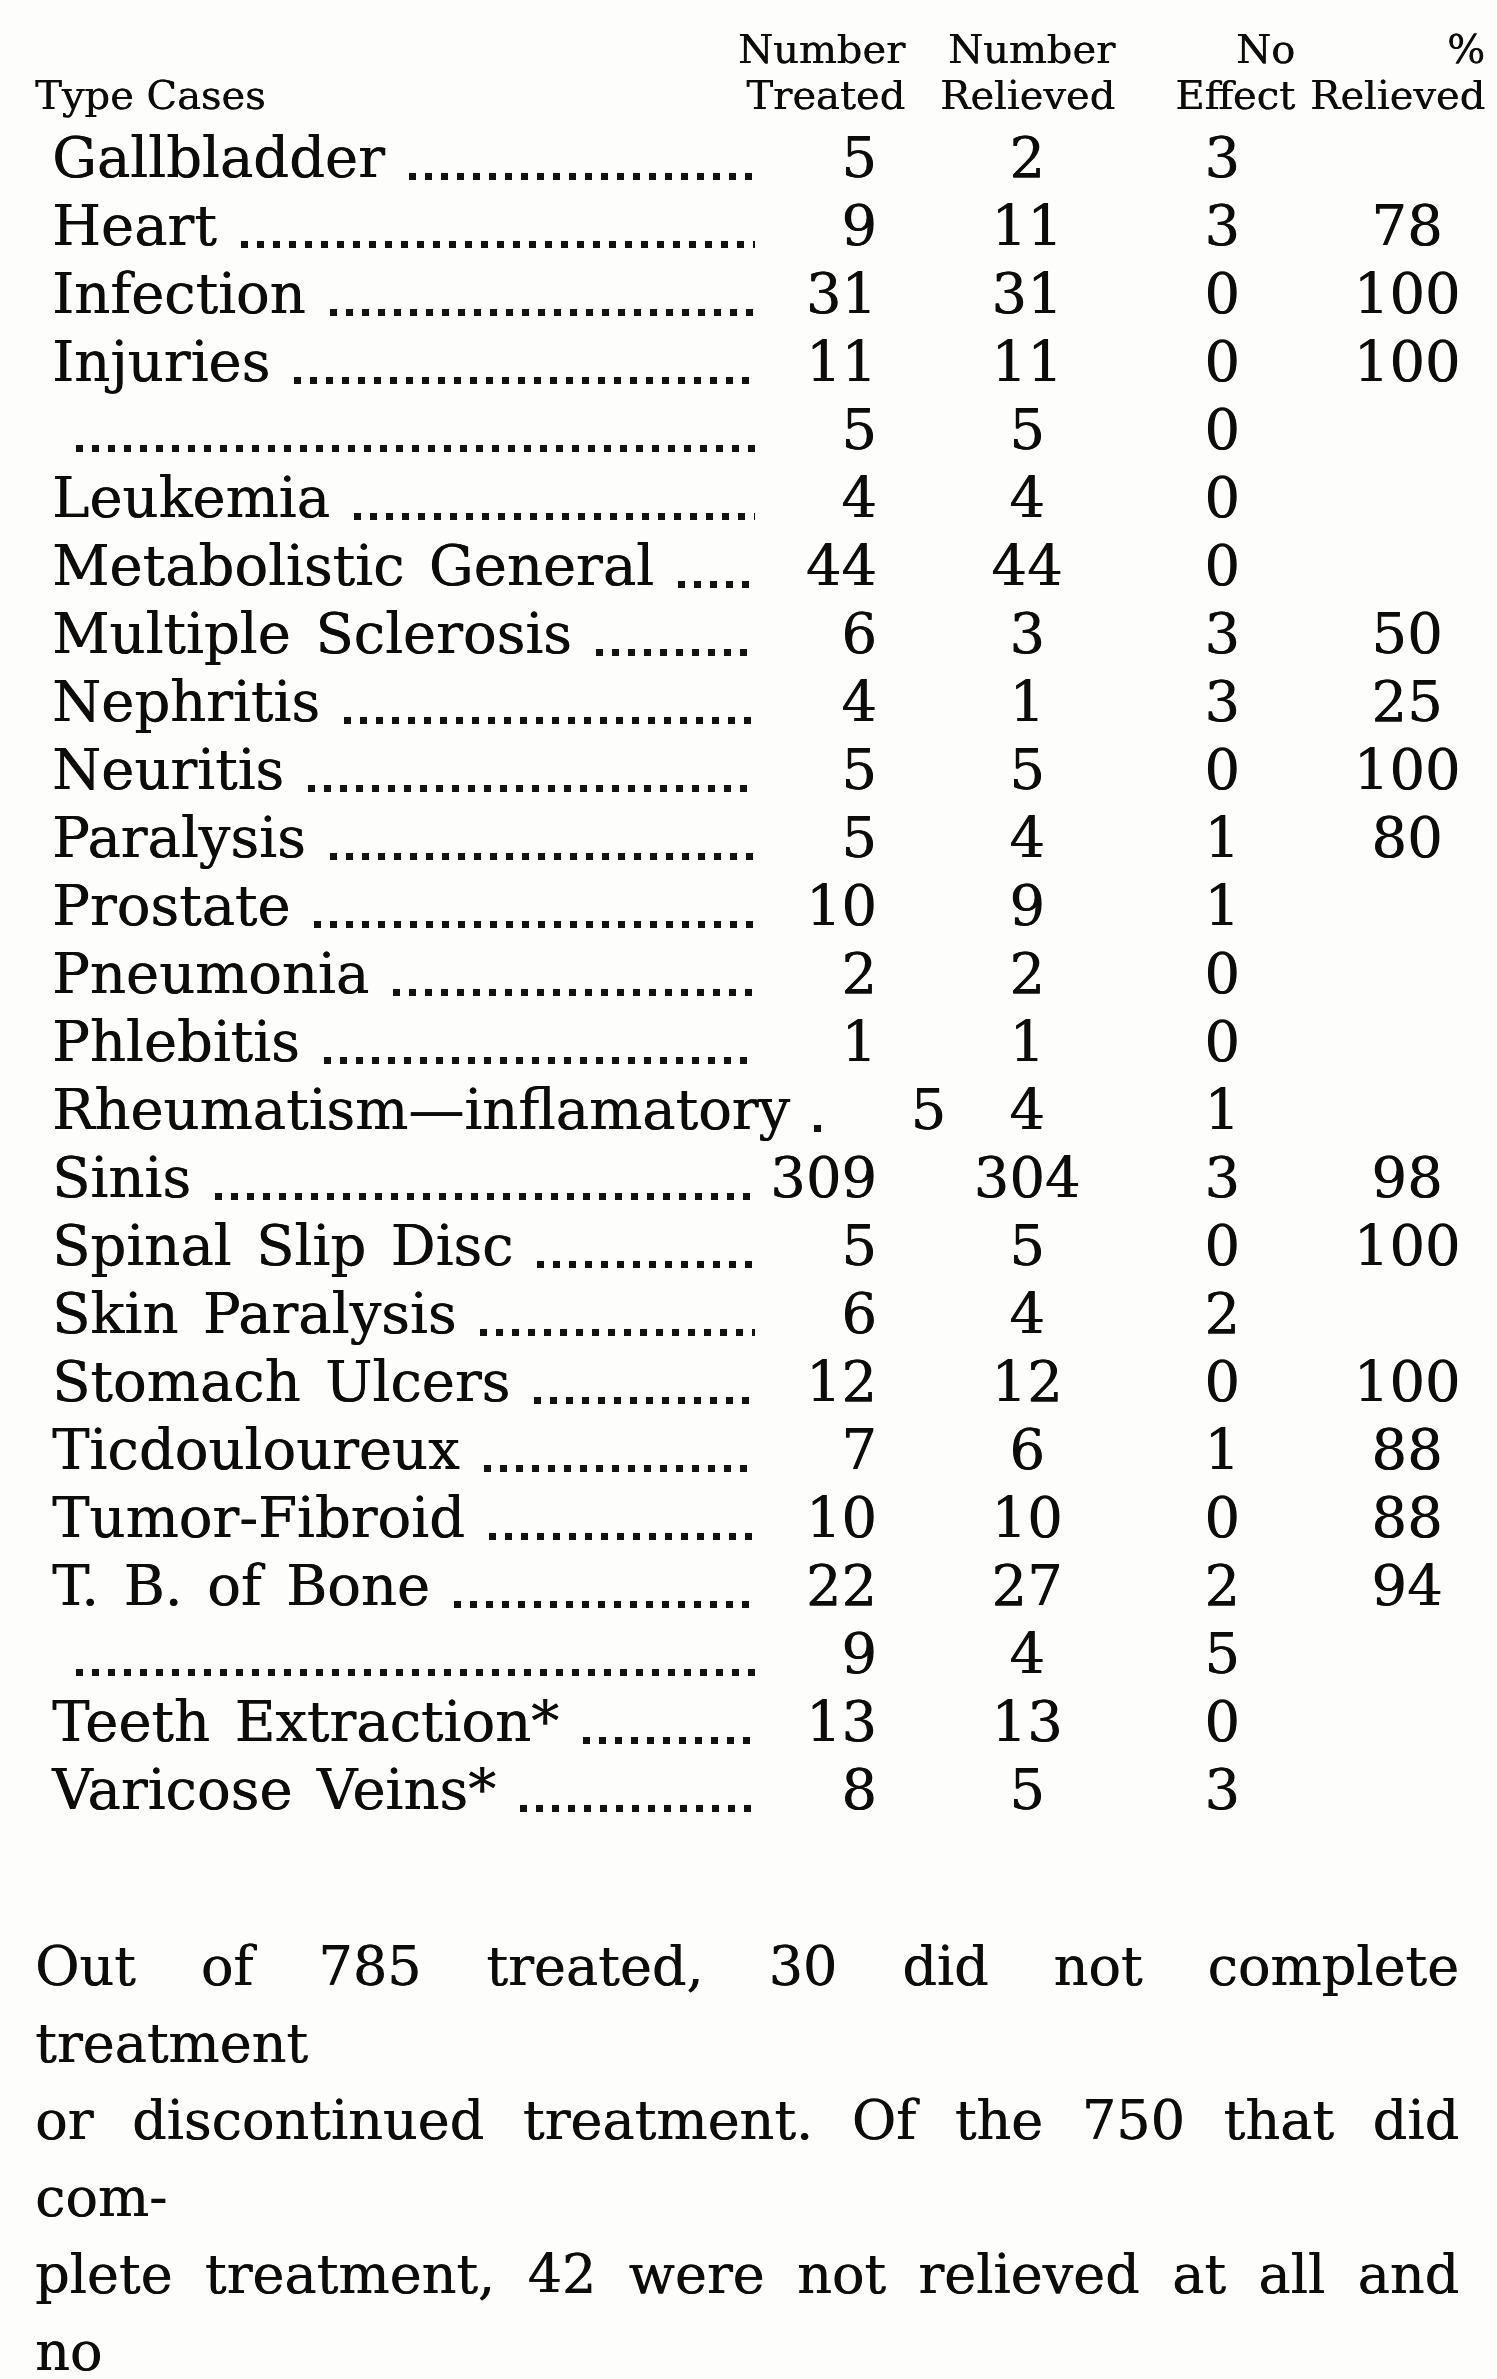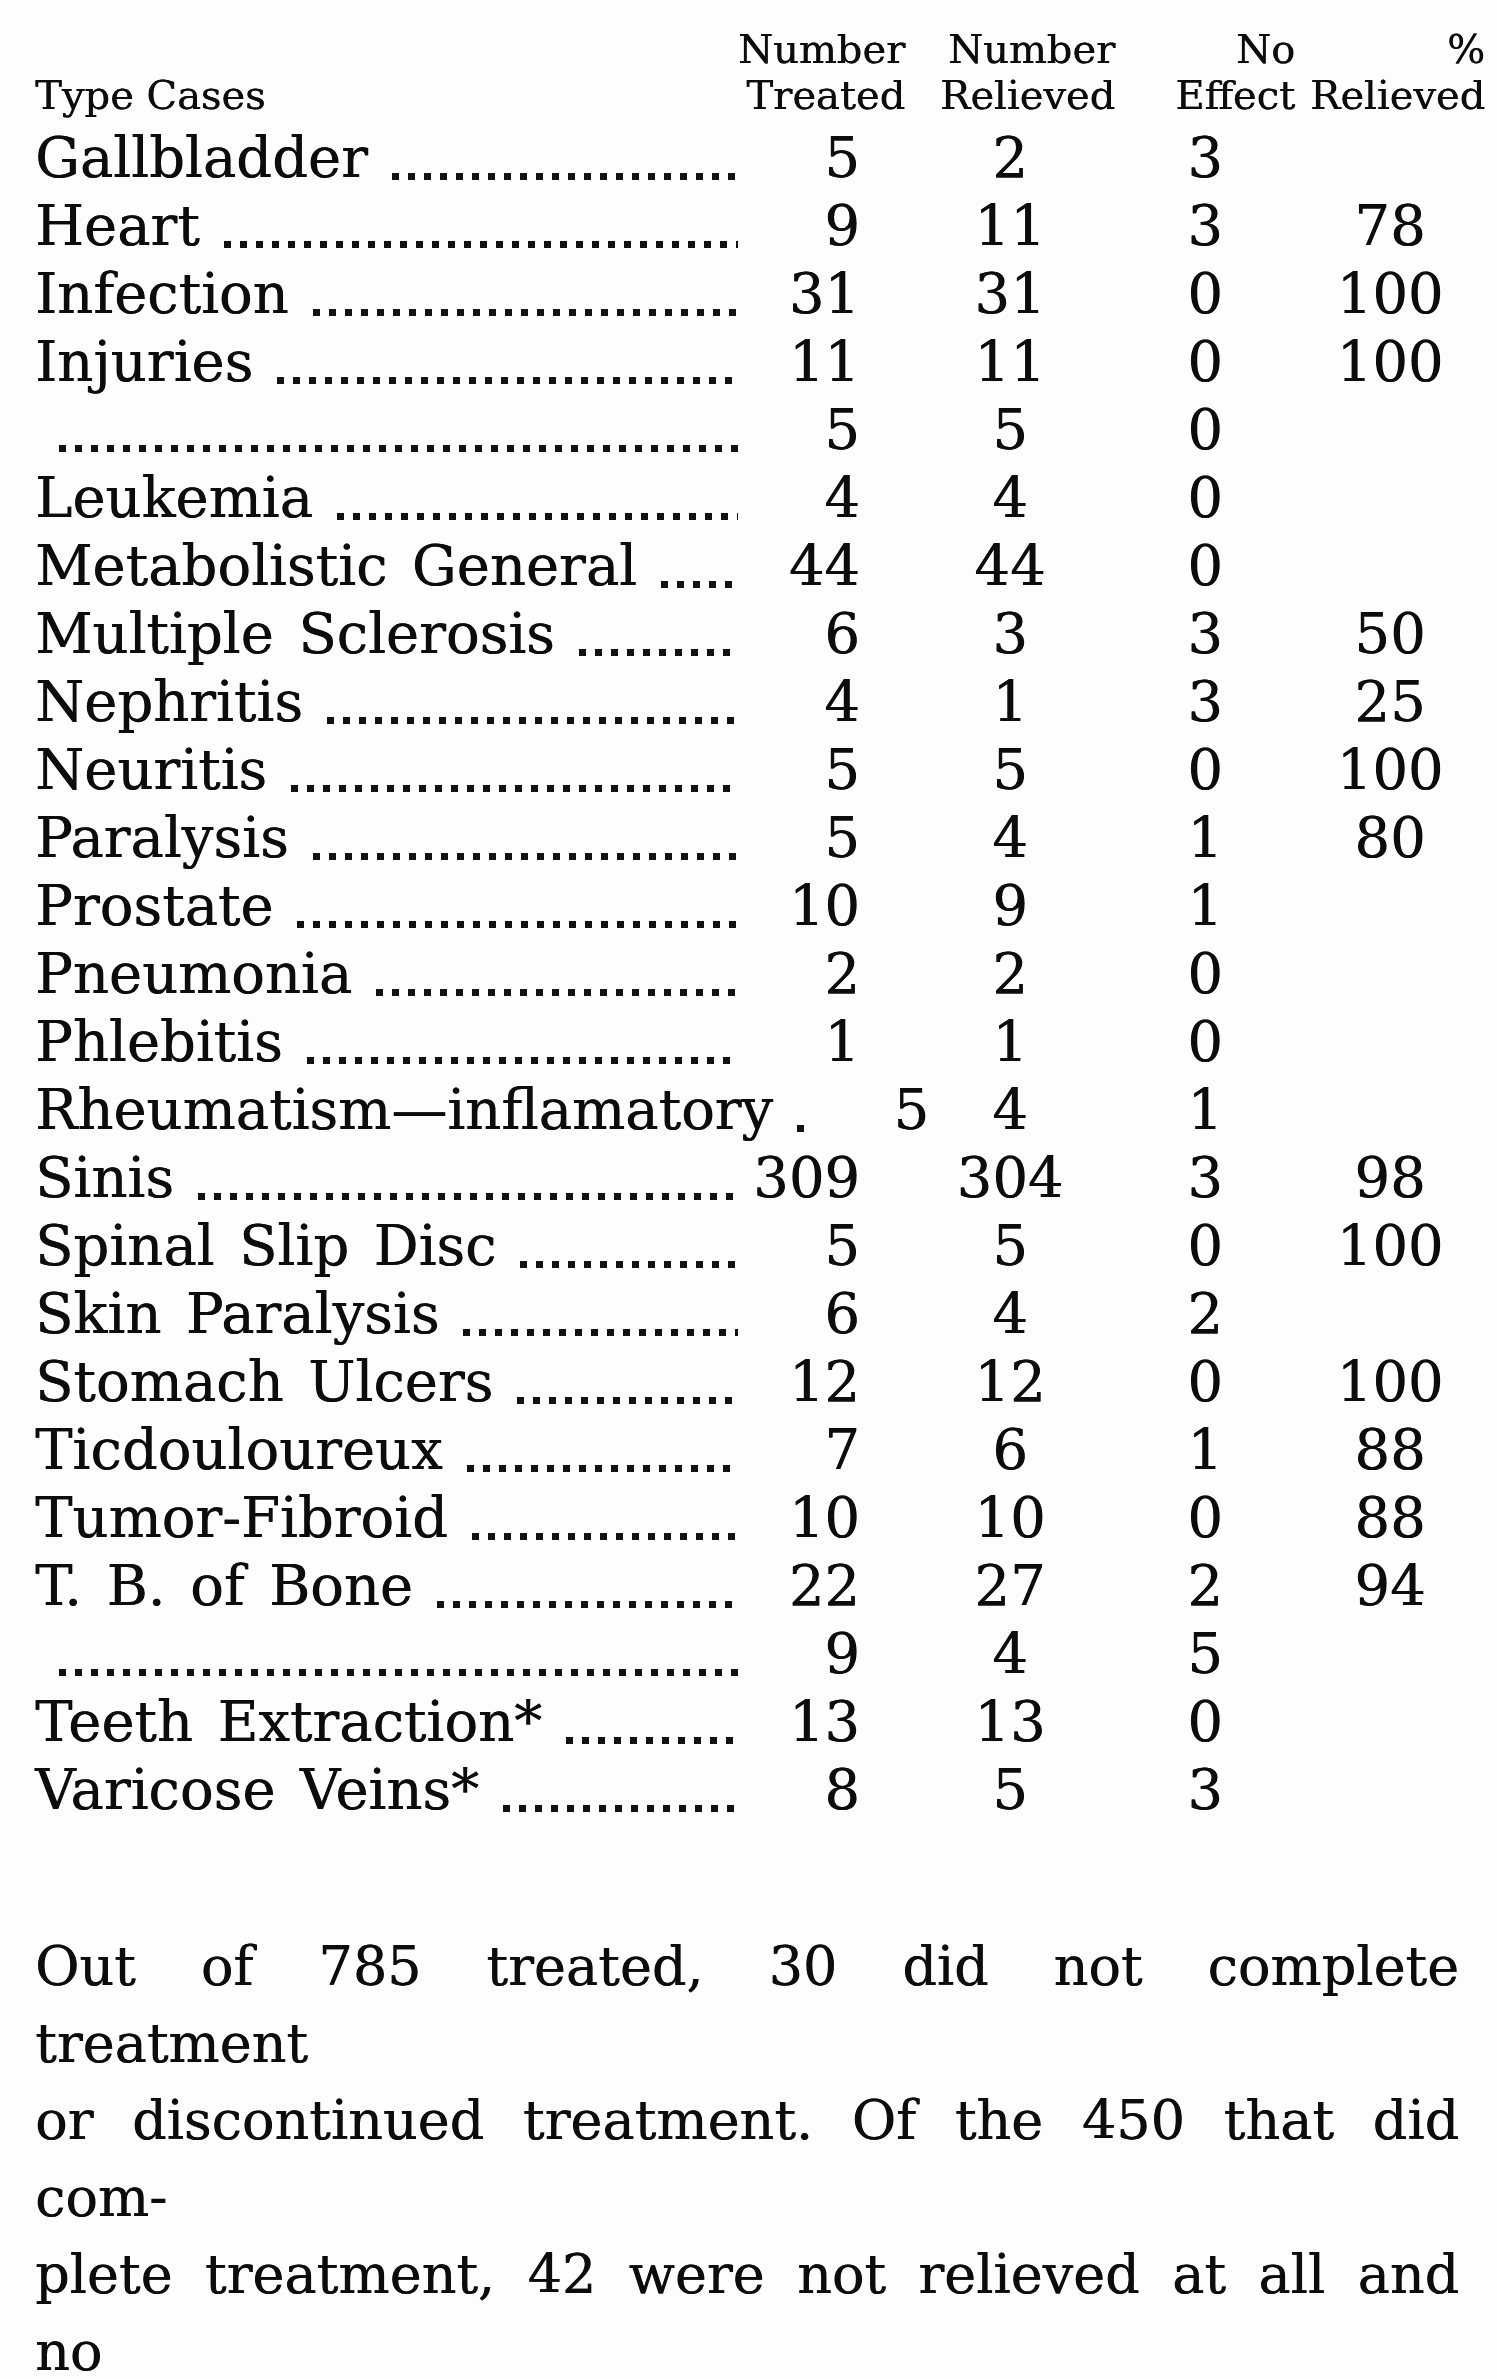--- a/index.html
+++ b/index.html
@@ -26,21 +26,21 @@
     line-height:46px;
   }
   .th{ text-align:right; }
   .th .hline{ display:block; }
   .th-type{ text-align:left; }
   
   .tbody{ margin-top:24px; }
   .trow{
     display:grid;
     grid-template-columns:870px 210px 180px 190px;
-    padding-left:35px;
+    padding-left:52px;
     height:68px;
     align-items:baseline;
     font-size:56px;
     line-height:68px;
   }
   .c-label{
     display:flex;
     align-items:baseline;
     padding-right:45px;
     box-sizing:border-box;
@@ -367,18 +367,18 @@
       <span class="num">8</span>
     </div>
     <div class="cell c-num">5</div>
     <div class="cell c-num">3</div>
     <div class="cell c-num"></div>
   </div>
 </div>
 
   <div class="note">
     <div class="line">Out of 785 treated, 30 did not complete treatment</div>
-    <div class="line">or discontinued treatment.  Of the 450 that did com-</div>
+    <div class="line">or discontinued treatment.  Of the 750 that did com-</div>
     <div class="line">plete treatment, 42 were not relieved at all and no</div>
 
   </div>
 
 </div>
 
 </body></html>

